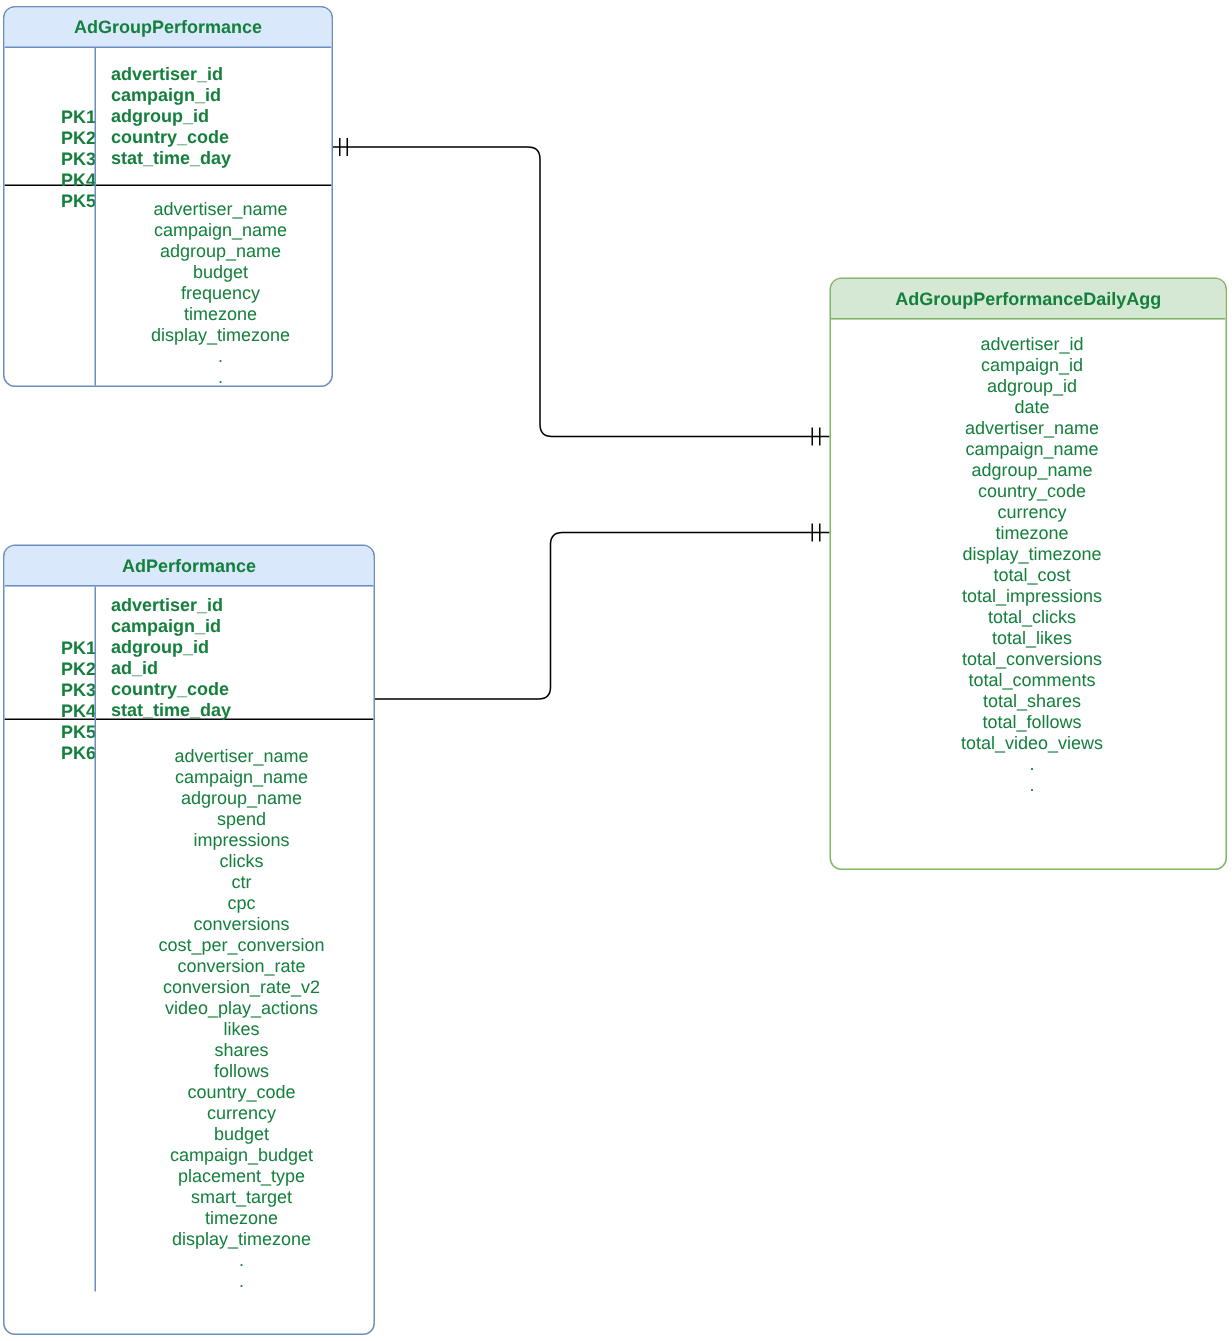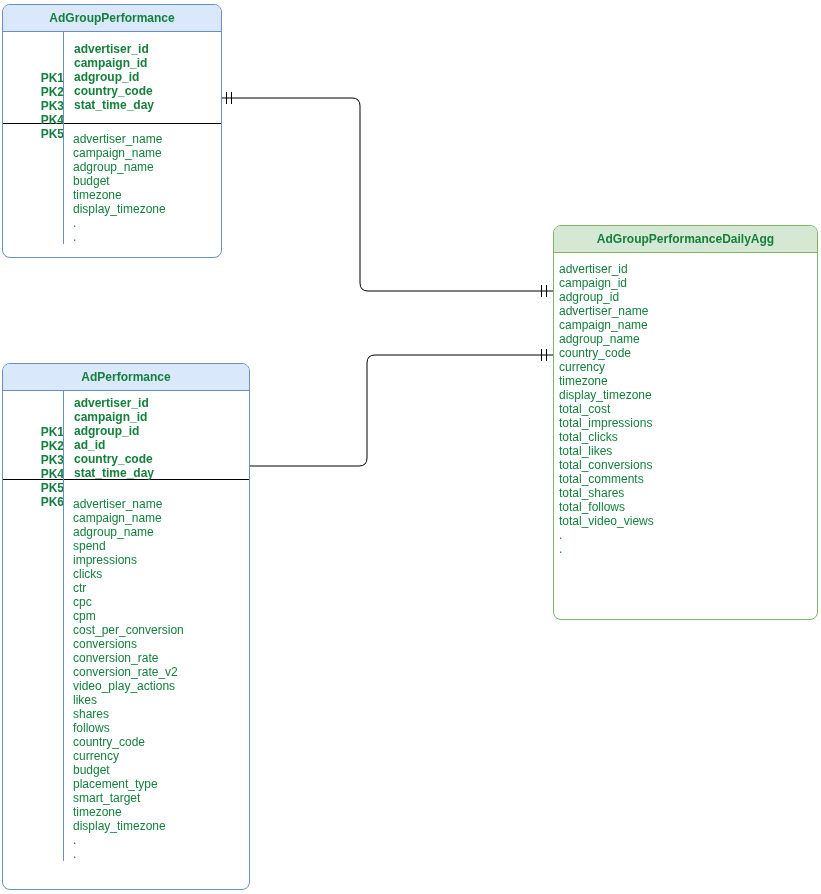--- a/index.html
+++ b/index.html
@@ -16,21 +16,21 @@
     position: absolute;
     box-sizing: border-box;
     background: #ffffff;
     border: 1px solid #6c8ebf;
     border-radius: 8px;
     overflow: hidden;
     font-size: 12px;
     line-height: 14px;
   }
   .er-table.blue  { border-color: #6c8ebf; }
-  .er-table.green { border-color: #82b366; margin-top: 40px; }
+  .er-table.green { border-color: #82b366; }
   .er-header {
     box-sizing: border-box;
     height: 27px;
     display: flex;
     align-items: center;
     justify-content: center;
     font-weight: bold;
     font-size: 12px;
     border-bottom: 1px solid;
   }
@@ -41,21 +41,21 @@
     position: absolute;
     left: 60px; top: 0; bottom: 0;
     width: 1px;
     background: #6c8ebf;
   }
   .h-divider { height: 1px; background: #000000; }
   .pk-section { box-sizing: border-box; }
   .pk-row { display: flex; height: 14px; }
   .pk-label { width: 61px; text-align: right; font-weight: bold; margin-top: 29px; }
   .pk-name  { padding-left: 10px; font-weight: bold; }
-  .fields-section { box-sizing: border-box; }
+  .fields-section { box-sizing: border-box; text-align: center; }
   .field-row { height: 14px; padding-left: 70px; white-space: nowrap; }
 
   
   #table-adgroupperformance { left: 2px; top: 4px; width: 220px; height: 254px; }
   #table-adgroupperformance .pk-section { height: 91px; padding-top: 10px; }
   #table-adgroupperformance .fields-section { padding-top: 8px; }
 
   #table-adperformance { left: 2px; top: 363px; width: 248px; height: 527px; }
   #table-adperformance .pk-section { height: 88px; padding-top: 5px; }
   #table-adperformance .fields-section { padding-top: 17px; }
@@ -126,20 +126,21 @@
       <div class="fields-section">
 
           <div class="field-row">advertiser_name</div>
 
           <div class="field-row">campaign_name</div>
 
           <div class="field-row">adgroup_name</div>
 
           <div class="field-row">budget</div>
 
+          <div class="field-row">frequency</div>
 
           <div class="field-row">timezone</div>
 
           <div class="field-row">display_timezone</div>
 
           <div class="field-row">.</div>
 
           <div class="field-row">.</div>
         </div>
     </div>
@@ -193,45 +194,45 @@
           <div class="field-row">spend</div>
 
           <div class="field-row">impressions</div>
 
           <div class="field-row">clicks</div>
 
           <div class="field-row">ctr</div>
 
           <div class="field-row">cpc</div>
 
-          <div class="field-row">cpm</div>
+
+          <div class="field-row">conversions</div>
 
           <div class="field-row">cost_per_conversion</div>
 
-          <div class="field-row">conversions</div>
-
           <div class="field-row">conversion_rate</div>
 
           <div class="field-row">conversion_rate_v2</div>
 
           <div class="field-row">video_play_actions</div>
 
           <div class="field-row">likes</div>
 
 
           <div class="field-row">shares</div>
 
           <div class="field-row">follows</div>
 
           <div class="field-row">country_code</div>
 
           <div class="field-row">currency</div>
 
           <div class="field-row">budget</div>
 
+          <div class="field-row">campaign_budget</div>
 
           <div class="field-row">placement_type</div>
 
           <div class="field-row">smart_target</div>
 
           <div class="field-row">timezone</div>
 
           <div class="field-row">display_timezone</div>
 
           <div class="field-row">.</div>
@@ -245,20 +246,21 @@
     <div class="er-header">AdGroupPerformanceDailyAgg</div>
     <div class="er-body">
       <div class="fields-section">
 
           <div class="field-row">advertiser_id</div>
 
           <div class="field-row">campaign_id</div>
 
           <div class="field-row">adgroup_id</div>
 
+          <div class="field-row">date</div>
 
           <div class="field-row">advertiser_name</div>
 
           <div class="field-row">campaign_name</div>
 
           <div class="field-row">adgroup_name</div>
 
           <div class="field-row">country_code</div>
 
           <div class="field-row">currency</div>

